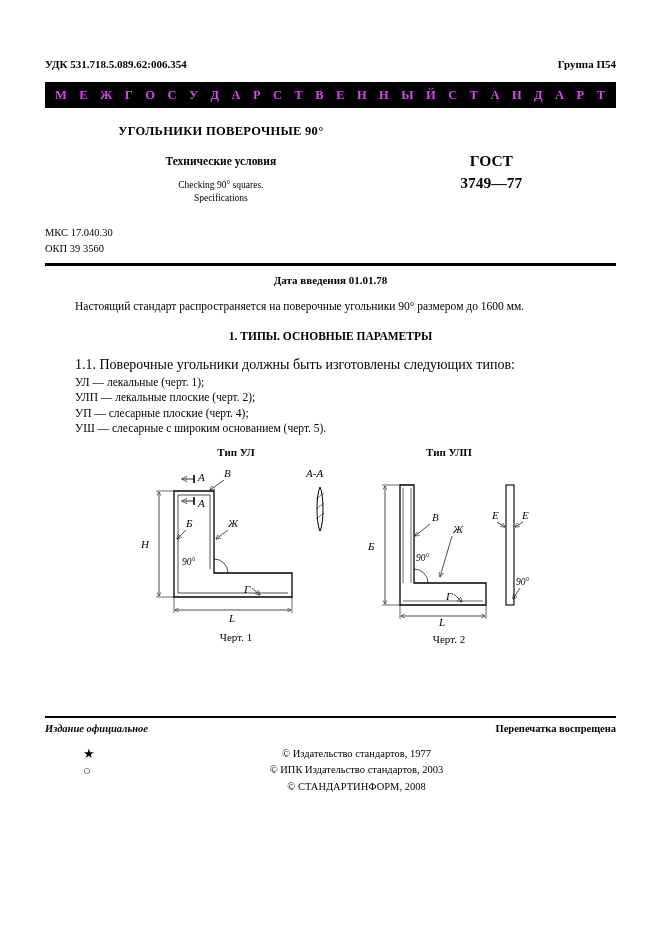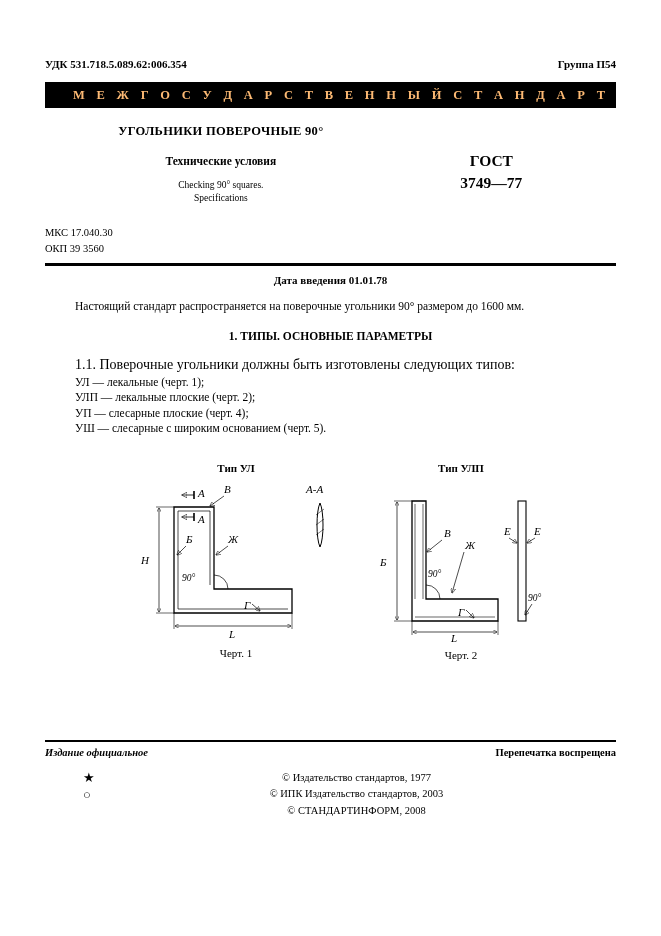--- a/index.html
+++ b/index.html
@@ -8,23 +8,23 @@
     width: 661px; height: 936px;
     background: #ffffff; color: #000;
     font-family: "Liberation Serif", serif;
     position: relative; overflow: hidden;
   }
   .page { position: absolute; inset: 0; padding: 58px 45px 0 45px; }
 
   .topline { display: flex; justify-content: space-between; font-size: 11px; font-weight: bold; }
 
   .banner {
-    margin-top: 12px; background: #000; color: #fdba74;
+    margin-top: 12px; background: #000; color: #d946ef;
     font-weight: bold; font-size: 12.5px;
-    padding: 6px 10px 5px 28px;
+    padding: 6px 10px 5px 10px;
     text-align: justify; text-align-last: justify;
     letter-spacing: 1px;
   }
 
   .title-row { display: flex; margin-top: 16px; }
   .title-col { flex: 1.3; text-align: center; }
   .doc-title { font-size: 12.5px; font-weight: bold; letter-spacing: 0.3px; }
   .doc-subtitle { font-size: 11.5px; font-weight: bold; margin-top: 16px; }
   .doc-sub-en { font-size: 9.5px; line-height: 1.35; }
   .doc-sub-en.first { margin-top: 12px; }
@@ -32,30 +32,30 @@
 
   .codes { margin-top: 20px; font-size: 10.5px; line-height: 1.55; }
   .rule { height: 3px; background: #000; margin-top: 6px; }
   .date-line { margin-top: 8px; text-align: center; font-size: 11px; font-weight: bold; }
 
   .intro { margin-top: 14px; font-size: 11.5px; text-indent: 30px; }
   .section-title { margin-top: 18px; text-align: center; font-weight: bold; font-size: 11.5px; }
   .clause { margin-top: 15px; font-size: 14px; text-indent: 30px; }
   .types { margin-top: 2px; font-size: 11.5px; line-height: 1.33; padding-left: 30px; }
 
-  .figures { display: flex; margin-top: 26px; margin-left: 85px; gap: 24px; }
+  .figures { display: flex; margin-top: 10px; margin-left: 85px; gap: 12px; }
   .figure { text-align: center; }
   .fig-label { font-weight: bold; font-size: 11px; margin-bottom: 3px; }
   .fig-caption { font-size: 11px; margin-top: 2px; }
 
   .fig-svg text { font-family: "Liberation Serif", serif; font-style: italic; font-size: 11px; fill: #000; }
   .fig-svg text.small { font-size: 9.5px; }
   .fig-svg path, .fig-svg line, .fig-svg rect { stroke: #000; fill: none; }
 
-  .footer { position: absolute; left: 45px; right: 45px; top: 740px; }
+  .footer { position: absolute; left: 45px; right: 45px; top: 716px; }
   .footer-rule { height: 2px; background: #000; }
   .footer-row { display: flex; justify-content: space-between; font-size: 10.5px; font-weight: bold; margin-top: 5px; }
   .official { font-style: italic; }
   .footer-bottom { display: flex; margin-top: 12px; }
   .symbols { width: 80px; padding-left: 38px; }
   .sym-star { font-size: 13px; line-height: 1.2; }
   .sym-circle { font-size: 13px; line-height: 1.4; }
   .copyrights { flex: 1; text-align: center; font-size: 10.5px; line-height: 1.55; padding-right: 28px; }
 </style>
 </head>

